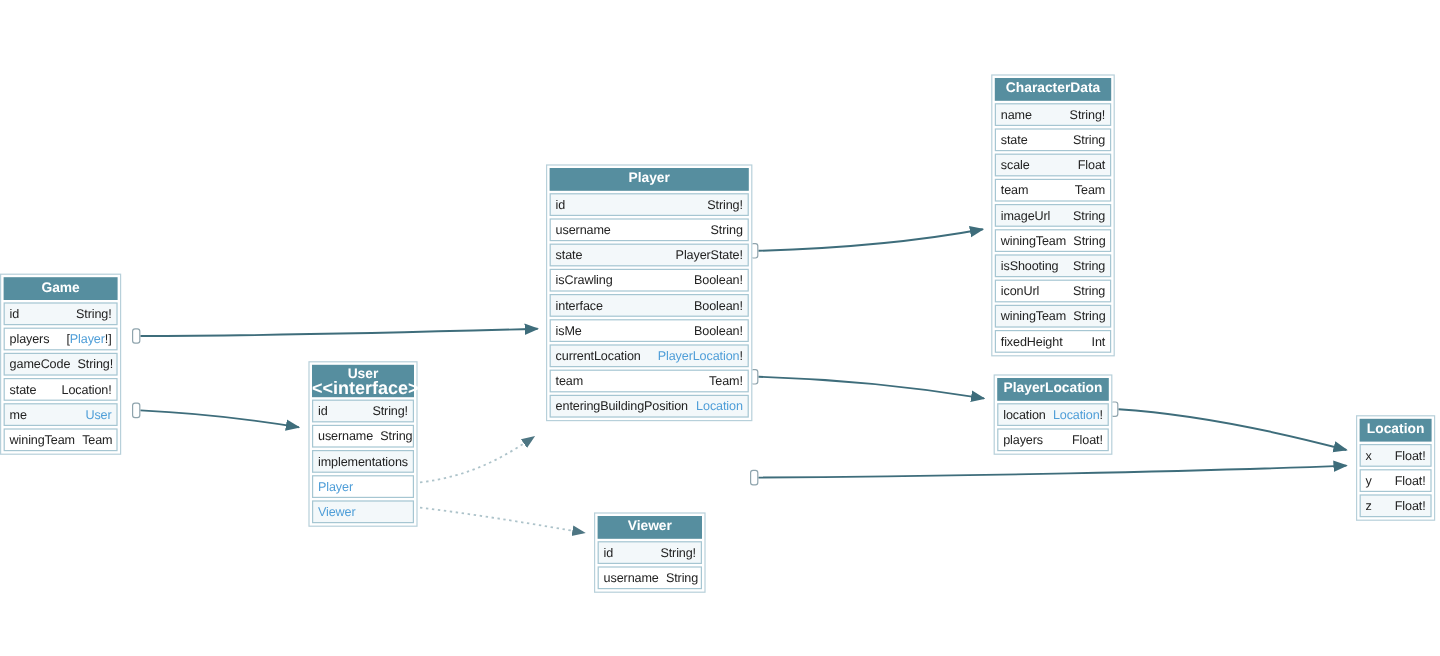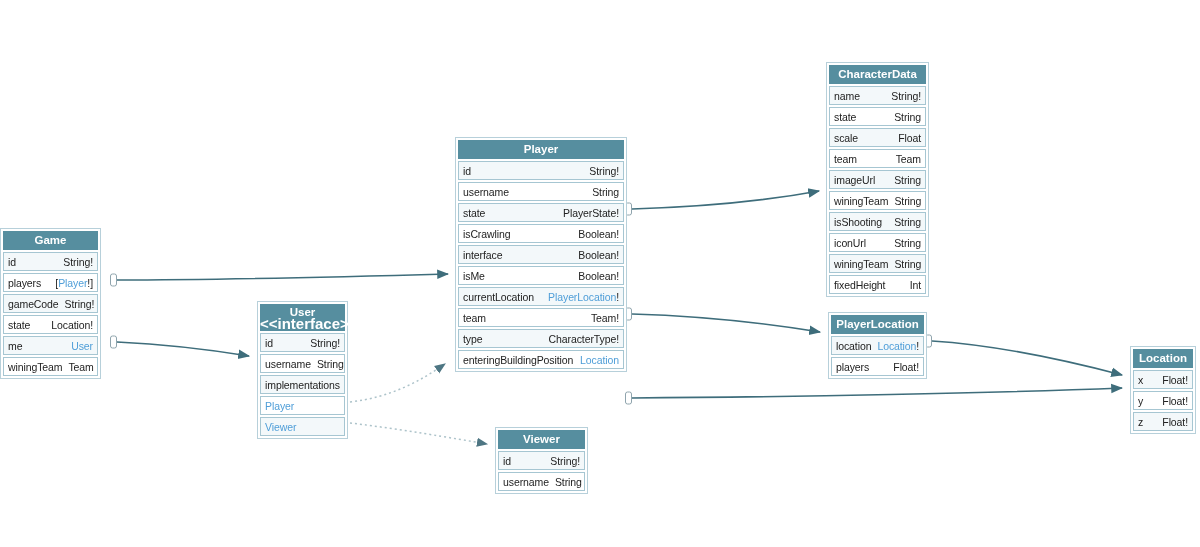--- a/index.html
+++ b/index.html
@@ -146,24 +146,20 @@
         </div>
         <div class="row">
           <span class="fname">currentLocation</span>
           <span class="ftype"><span class="link">PlayerLocation</span>!</span>
         </div>
         <div class="row">
           <span class="fname">team</span>
           <span class="ftype">Team!</span>
         </div>
         <div class="row">
-          <span class="fname">type</span>
-          <span class="ftype">CharacterType!</span>
-        </div>
-        <div class="row">
           <span class="fname">enteringBuildingPosition</span>
           <span class="ftype"><span class="link">Location</span></span>
         </div>
       </div>
   </div>
 
   <div class="table" style="left:495px;top:427px;width:93px">
     <div class="thead">Viewer</div>
     <div class="rows">
         <div class="row">

